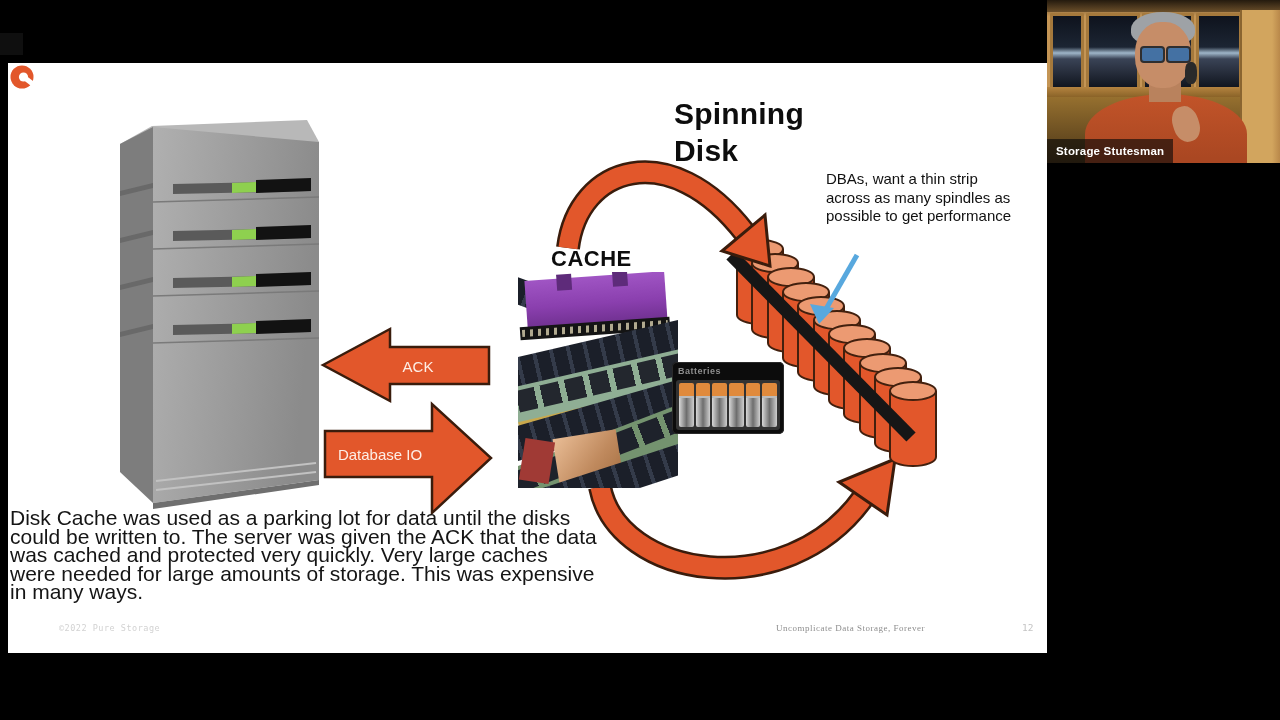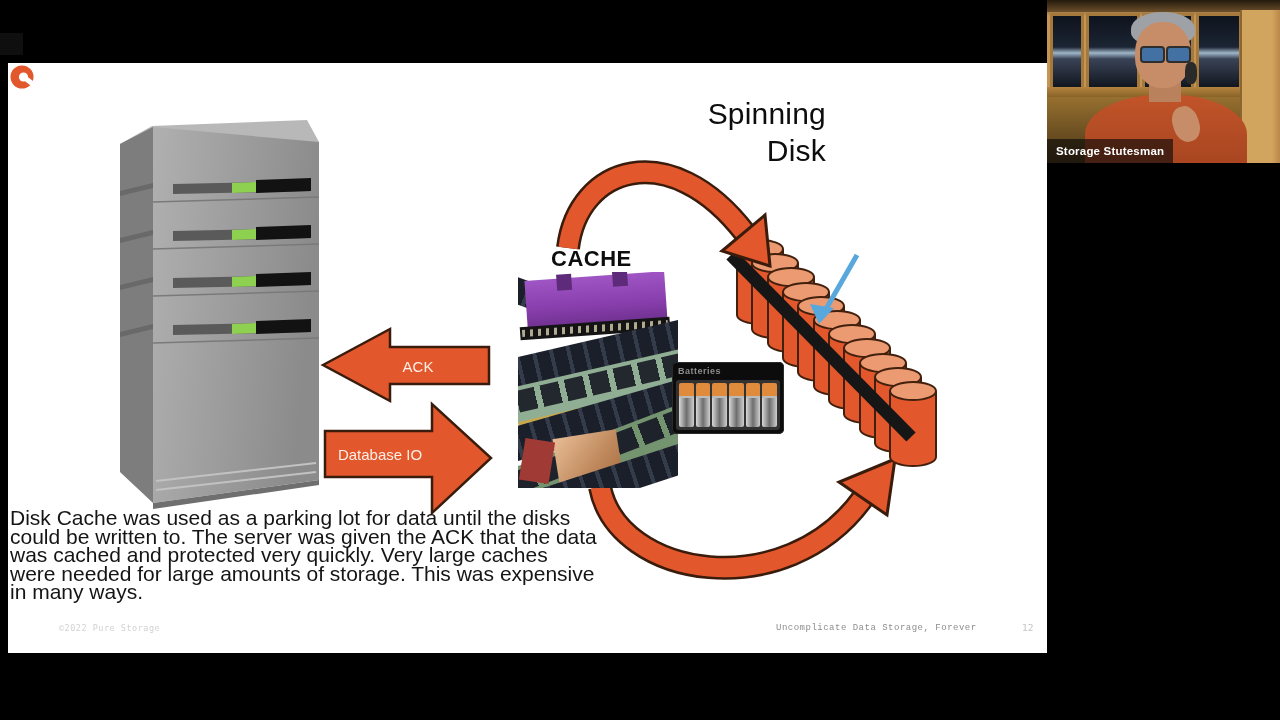--- a/index.html
+++ b/index.html
@@ -3,22 +3,22 @@
 <meta charset="utf-8">
 <style>
   html,body{margin:0;padding:0;background:#000;width:1280px;height:720px;overflow:hidden;
     font-family:"Liberation Sans", sans-serif;}
   .stage{position:relative;width:1280px;height:720px;background:#000;}
   .corner-artifact{position:absolute;left:0;top:33px;width:23px;height:22px;background:#0f0f0f;}
 
   
   .slide{position:absolute;left:8px;top:63px;width:1039px;height:590px;background:#ffffff;}
   .slide svg{position:absolute;left:0;top:0;}
-  .slide-title{position:absolute;left:666px;top:33px;width:152px;font-size:30px;font-weight:normal;
-    color:#0d0d0d;line-height:1.22;letter-spacing:.2px;text-align:right;}
+  .slide-title{position:absolute;left:666px;top:33px;width:152px;font-size:30px;font-weight:bold;
+    color:#0d0d0d;line-height:1.22;letter-spacing:.2px;}
   .cache-label{position:absolute;left:543px;top:183px;font-size:22px;font-weight:bold;color:#0d0d0d;letter-spacing:.5px;}
   .dba-note{position:absolute;left:818px;top:107px;width:186px;font-size:15px;color:#111;line-height:1.24;}
   .body-text{position:absolute;left:2px;top:446px;width:588px;font-size:21px;color:#151515;line-height:18.6px;}
 
   
   .ram{position:absolute;left:510px;top:209px;width:160px;height:216px;overflow:hidden;background:#fff;}
   .ram div{position:absolute;}
   .stick-dark{background:repeating-linear-gradient(90deg,#1b1f29 0 13px,#343b4a 13px 17px);}
   .ram .d1{left:-24px;top:14px;width:92px;height:26px;transform:rotate(20deg);}
   .purple{left:8px;top:4px;width:140px;height:50px;transform:rotate(-4deg);
@@ -47,21 +47,21 @@
   .batteries-label{position:absolute;left:6px;top:4px;font-size:9px;font-weight:bold;color:#8d8d8d;letter-spacing:.5px;}
   .bat-tray{position:absolute;left:4px;top:18px;right:4px;bottom:4px;background:#323232;border-radius:3px;
     display:flex;gap:2px;padding:3px;box-sizing:border-box;}
   .bat{flex:1;border-radius:2px;background:
     linear-gradient(180deg,#e08a3c 0 30%,#bbb 30% 34%,transparent 34%),
     linear-gradient(90deg,#d8d8d8 0%,#6e6e6e 50%,#cfcfcf 100%);}
 
   
   .footer-copy{position:absolute;left:34px;top:560px;font-family:"DejaVu Sans Mono",monospace;
     font-size:8.5px;color:#d2d2d2;letter-spacing:.5px;margin-left:17px;}
-  .footer-tagline{position:absolute;left:768px;top:560px;font-family:Liberation Mono, monospace;
+  .footer-tagline{position:absolute;left:768px;top:560px;font-family:Liberation Serif, serif;
     font-size:9px;color:#8e8e8e;letter-spacing:.5px;}
   .footer-page{position:absolute;left:1014px;top:559px;font-family:"DejaVu Sans Mono",monospace;
     font-size:9.5px;color:#c4c4c4;text-align:center;}
   .pure-logo{position:absolute;left:965px;top:551px;width:30px;height:28px;}
 
   
   .webcam{position:absolute;left:1047px;top:0;width:233px;height:163px;overflow:hidden;
     background:linear-gradient(180deg,#5a4224 0%,#c49555 10%,#c49555 100%);}
   .webcam div{position:absolute;}
   .cab-top-shadow{left:0;top:0;width:233px;height:12px;background:linear-gradient(180deg,#241a0e,#6b4f2a);}
@@ -218,20 +218,21 @@
           <div class="bat"></div>
           <div class="bat"></div>
         <div class="bat"></div>
           <div class="bat"></div>
           <div class="bat"></div>
       </div>
     </div>
 
     <div class="slide-title">Spinning Disk</div>
     <div class="cache-label">CACHE</div>
+    <div class="dba-note">DBAs, want a thin strip across as many spindles as possible to get performance</div>
     <div class="body-text">Disk Cache was used as a parking lot for data until the disks could be written to. The server was given the ACK that the data was cached and protected very quickly. Very large caches were needed for large amounts of storage. This was expensive in many ways.</div>
 
     <div class="footer-copy">©2022 Pure Storage</div>
     <div class="footer-tagline">Uncomplicate Data Storage, Forever</div>
     <svg class="pure-logo" viewBox="0 0 30 28">
       <circle cx="14" cy="14" r="11.5" style="fill:var(--accent-orange)"></circle>
       <circle cx="15.5" cy="14" r="4.6" fill="#ffffff"></circle>
       <rect x="17" y="12.5" width="11" height="5" fill="#ffffff" transform="rotate(38 17 15)"></rect>
     </svg>
     <div class="footer-page">12</div>

